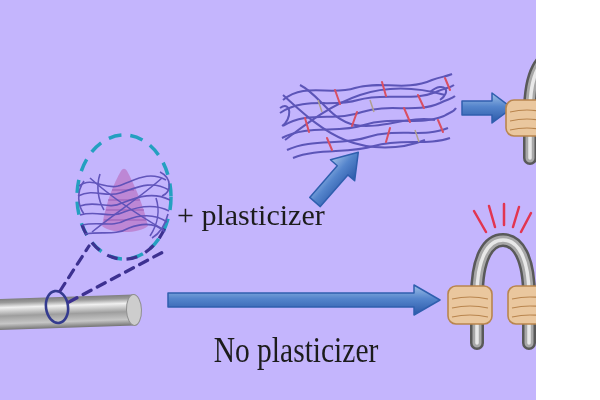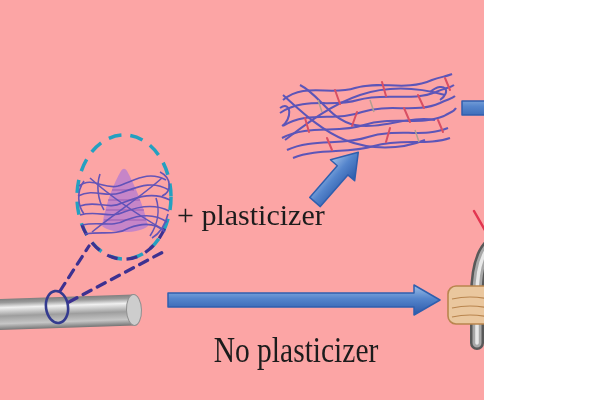--- a/index.html
+++ b/index.html
@@ -1,19 +1,19 @@
 <!DOCTYPE html>
 <html><head>
 <meta charset="utf-8">
 <style>
   html,body{margin:0;padding:0;background:#ffffff;}
   .stage{
     position:relative;
-    width:484px;height:400px;
-    background:#fca5a5;
+    width:536px;height:400px;
+    background:#c4b5fd;
     overflow:hidden;
     font-family:"Liberation Serif", serif;
   }
   svg{display:block;}
   text{user-select:none;}
   .label{fill:#1c1c1c;}
 </style>
 </head>
 <body>
 

